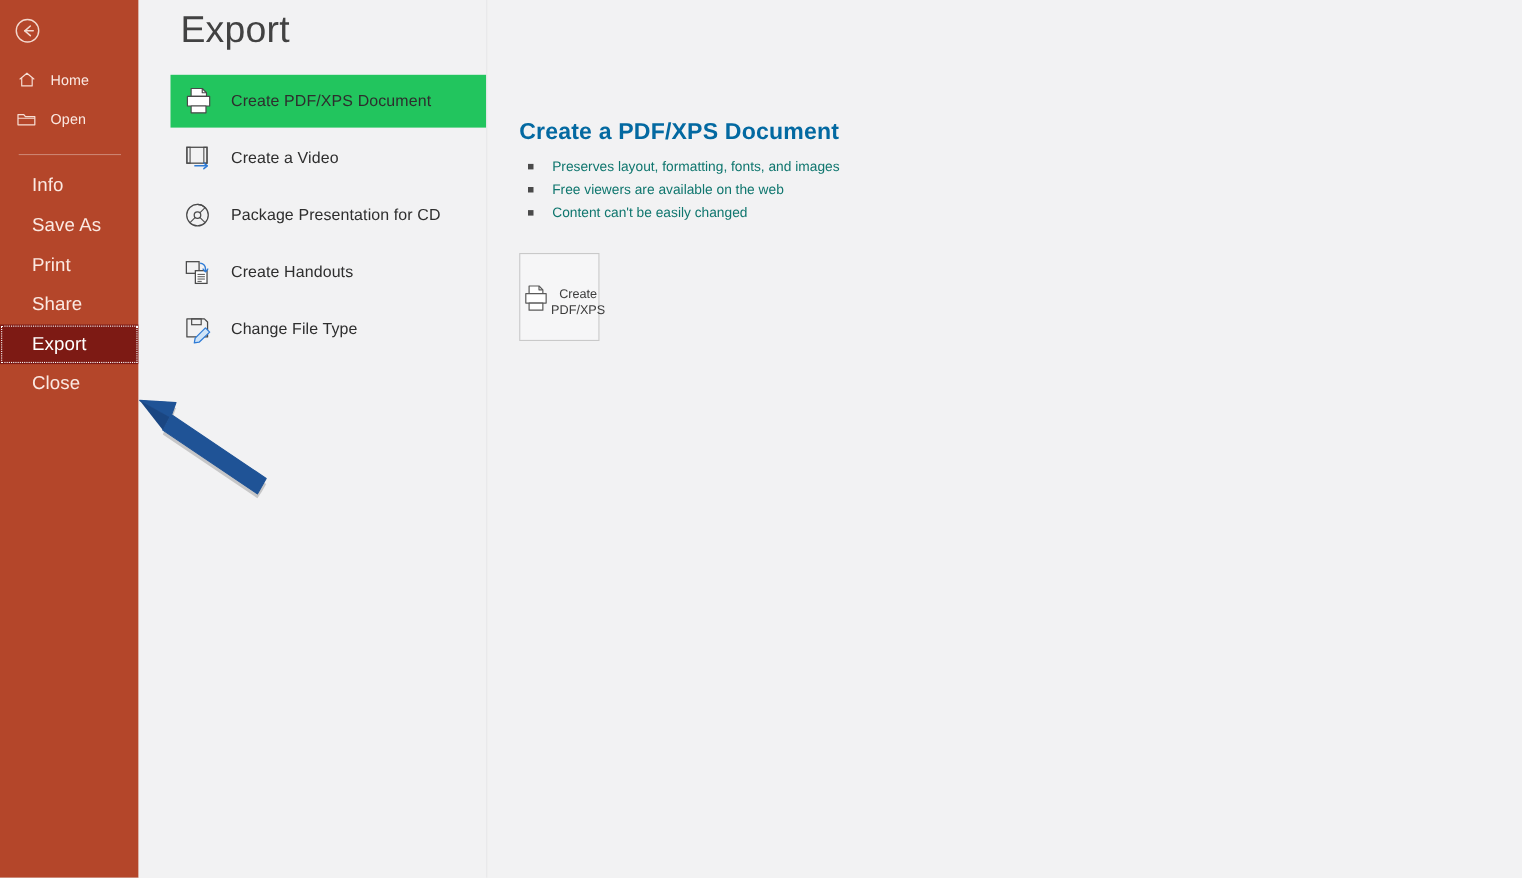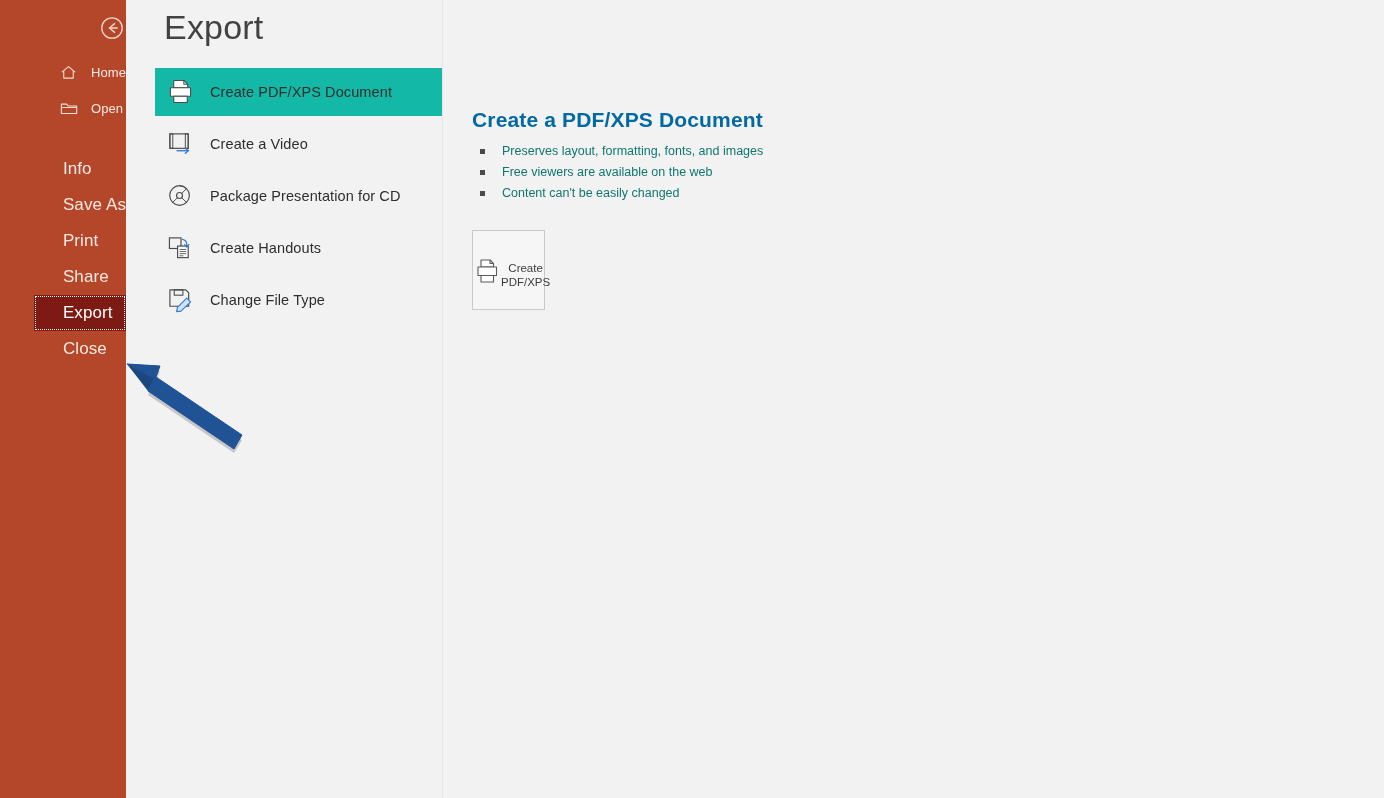--- a/index.html
+++ b/index.html
@@ -24,21 +24,20 @@
   
   .sidebar {
     width: 126px;
     height: 798px;
     background: #b4462a;
     flex: 0 0 126px;
     position: relative;
     display: flex;
     flex-direction: column;
     padding-top: 10px;
-    align-items: flex-end;
   }
 
   .back-btn {
     width: 28px;
     height: 28px;
     margin: 4px 0 12px 11px;
     display: flex;
     align-items: center;
     justify-content: center;
     cursor: pointer;
@@ -130,21 +129,21 @@
     background: #e7e7e9;
   }
 
   .opt-row {
     display: flex;
     align-items: center;
     height: 48px;
     padding-left: 10px;
     cursor: pointer;
   }
-  .opt-row.active { background: #14b8a6; }
+  .opt-row.active { background: #22c55e; }
   .opt-row .opt-ico {
     width: 30px;
     height: 30px;
     flex: 0 0 30px;
     display: flex;
     align-items: center;
     justify-content: center;
     margin-right: 15px;
   }
   .opt-row .opt-lbl {

